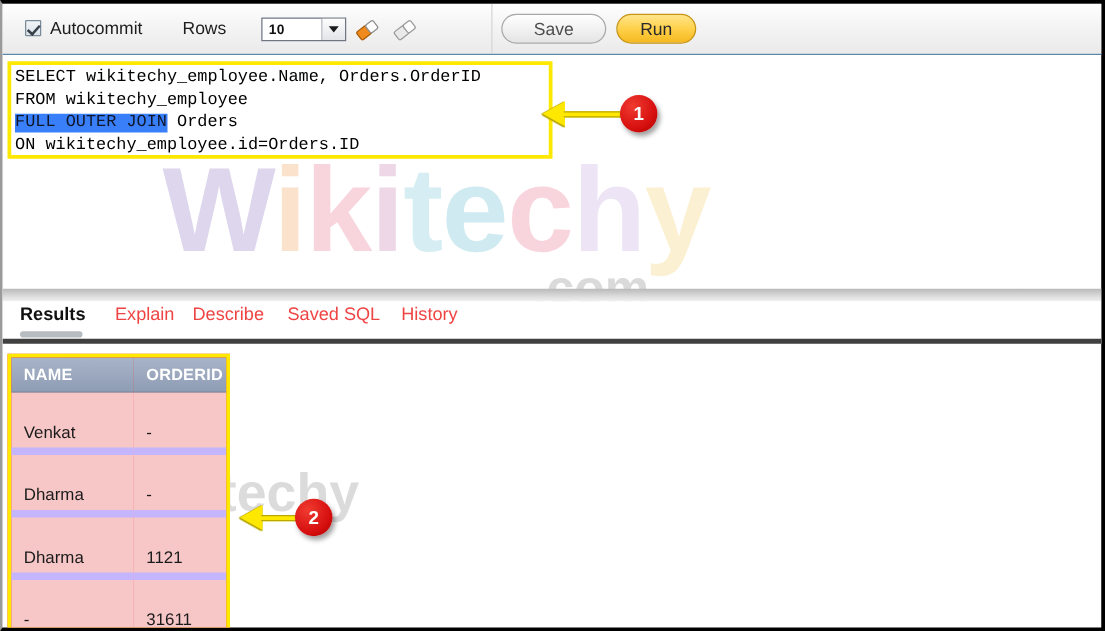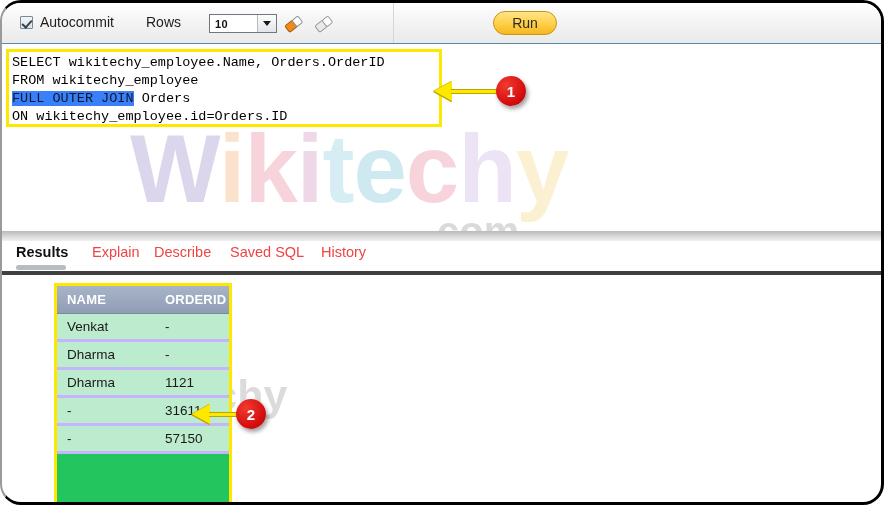--- a/index.html
+++ b/index.html
@@ -14,21 +14,20 @@
     position: relative;
     width: 884px;
     height: 505px;
     overflow: hidden;
     background: #ffffff;
     box-sizing: border-box;
     border-top: 3px solid #000000;
     border-right: 3px solid #000000;
     border-bottom: 3px solid #000000;
     border-left: 2px solid #9a9a9a;
-    border-radius: 21px;
   }
 
   
   .toolbar {
     position: absolute;
     left: 0;
     top: 0;
     width: 882px;
     height: 41px;
     background: linear-gradient(to bottom, #ffffff 0%, #f4f4f4 45%, #eaeaea 100%);
@@ -272,45 +271,44 @@
   }
 
   
   .results-box {
     position: absolute;
     left: 4px;
     top: 280px;
     width: 178px;
     height: 222px;
     border: 3px solid #ffe800;
-    background: #22c55e;
+    background: #ef4444;
     box-sizing: border-box;
     overflow: hidden;
-    margin-left: 48px;
   }
   table.results {
     border-collapse: collapse;
     width: 100%;
     font-size: 13.5px;
     table-layout: fixed;
   }
   table.results th {
     background: linear-gradient(to bottom, #a8b4c8 0%, #8f9db5 100%);
     color: #ffffff;
     font-weight: bold;
     font-size: 13px;
     text-align: left;
     padding: 6px 0 6px 10px;
     letter-spacing: 0.2px;
     border-bottom: 1px solid #7b89a0;
   }
   table.results td {
-    padding: 4px 0 5px 10px;
+    padding: 23px 0 5px 10px;
     color: #1a1a1a;
-    border-bottom: 3px solid #c4b5fd;
+    border-bottom: 6px solid #c4b5fd;
     background: rgba(249,249,249,0.72);
     height: 16px;
   }
   table.results th:first-child, table.results td:first-child { width: 88px; }
 
   
   .anno-badge {
     position: absolute;
     width: 30px;
     height: 30px;
@@ -375,20 +373,21 @@
         <svg viewBox="0 0 22 20" width="22" height="20">
           <g transform="rotate(-38 11 10)">
             <rect x="2.5" y="6" width="10" height="8" rx="1.6" fill="#e9e9e9" stroke="#9a9a9a" stroke-width="1"></rect>
             <rect x="11.5" y="6" width="7.5" height="8" rx="1.6" fill="#fdfdfd" stroke="#9a9a9a" stroke-width="1"></rect>
           </g>
         </svg>
       </span>
 
       <div class="tb-divider"></div>
 
+      <div class="btn btn-save">Save</div>
       <div class="btn btn-run">Run</div>
     </div>
   </div>
 
   <div class="wm-main"><span style="color: rgb(142, 121, 196);">W</span><span style="color: rgb(240, 160, 90);">i</span><span style="color: rgb(232, 113, 143);">k</span><span style="color: rgb(200, 127, 180);">i</span><span style="color: rgb(121, 199, 216);">t</span><span style="color: rgb(98, 185, 207);">e</span><span style="color: rgb(232, 113, 143);">c</span><span style="color: rgb(194, 167, 221);">h</span><span style="color: rgb(242, 207, 106);">y</span></div>
   <div class="wm-dot">.com</div>
   <div class="wm-small">Wikitechy</div>
   <div class="wm-small-dot">.com</div>
 
   <div class="sql-editor"><span>SELECT wikitechy_employee.Name, Orders.OrderID</span>

